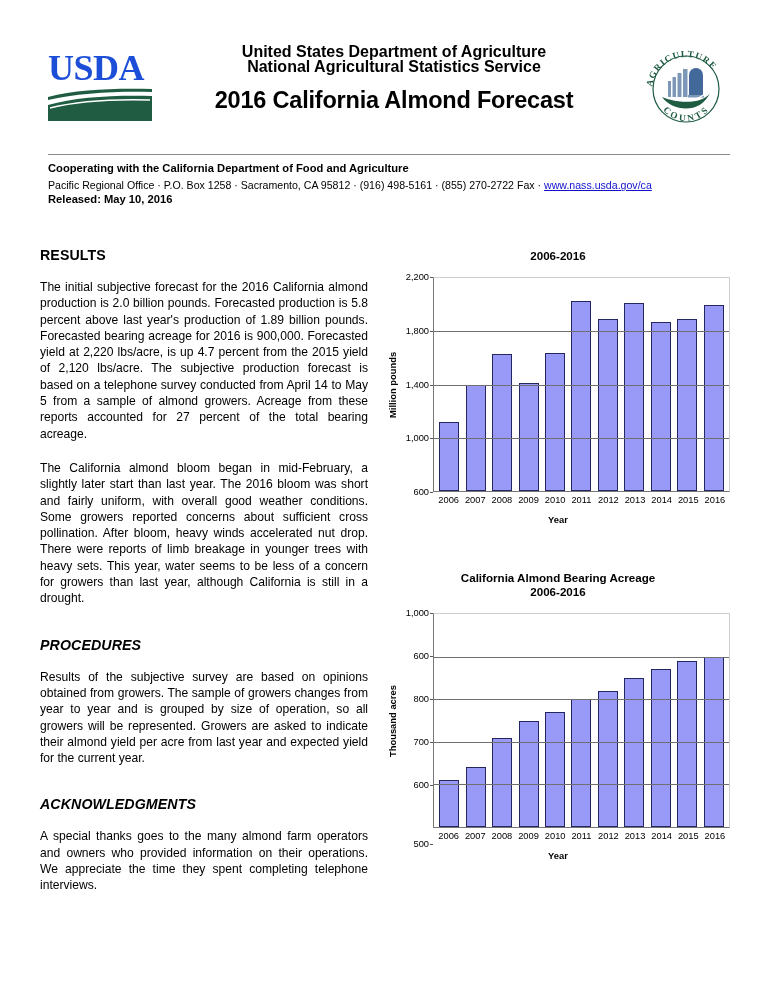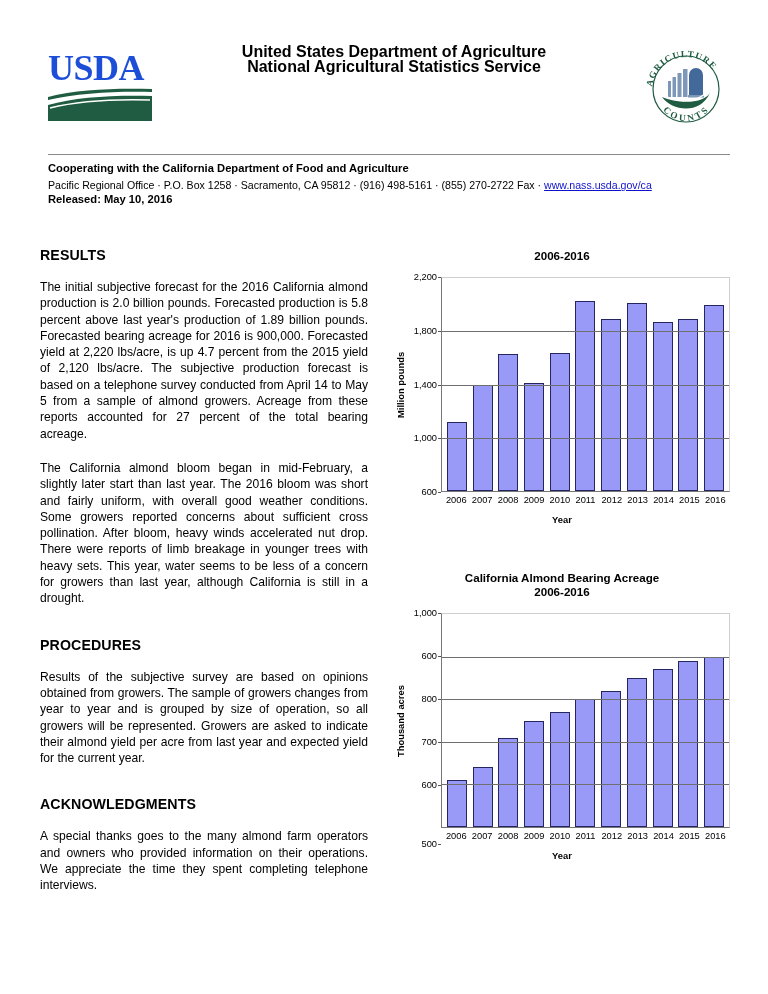--- a/index.html
+++ b/index.html
@@ -108,38 +108,38 @@
     font-size: 11.2px;
     font-weight: bold;
   }
 
   
   .content {
     position: relative;
     margin-top: 42px;
     padding: 0 38px 0 40px;
     display: flex;
-    gap: 26px;
+    gap: 18px;
   }
   .col-left {
     width: 328px;
     flex: 0 0 328px;
   }
   .col-right {
     flex: 1 1 auto;
     padding-top: 2px;
   }
 
   h2.section {
     font-size: 14.2px;
     font-weight: bold;
     margin: 0 0 16px 0;
     letter-spacing: 0.1px;
   }
-  h2.section.spaced { margin-top: 30px; }
+  h2.section.spaced { margin-top: 30px; font-style: italic; }
 
   p.body {
     font-size: 12.1px;
     line-height: 16.3px;
     text-align: justify;
     margin: 0 0 18px 0;
   }
   p.body.tight { margin-bottom: 12px; }
 
   
@@ -262,20 +262,21 @@
           <path d="M0 9 C30 1, 70 0, 104 1 L104 4 C70 3, 30 5, 0 12 Z" fill="#1f5c42"></path>
           <path d="M0 17 C28 9, 66 7, 104 8 L104 33 L0 33 Z" fill="#1f5c42"></path>
           <path d="M2 20 C30 13, 64 11, 102 12" stroke="#ffffff" stroke-width="1.4" fill="none"></path>
         </svg>
       </div>
     </div>
 
     <div class="header-center">
       <div class="agency-line">United States Department of Agriculture</div>
       <div class="agency-line">National Agricultural Statistics Service</div>
+      <div class="doc-title">2016 California Almond Forecast</div>
     </div>
 
     <div class="seal">
       <svg width="88" height="88" viewBox="0 0 88 88">
         <defs>
           <path id="arcTop" d="M 10,46 A 34,34 0 0 1 78,46"></path>
           <path id="arcBot" d="M 14,46 A 30,30 0 0 0 74,46"></path>
         </defs>
         <circle cx="44" cy="44" r="33" fill="none" stroke="#1f5c42" stroke-width="1.2"></circle>
         <circle cx="44" cy="44" r="25.5" fill="#ffffff"></circle>

